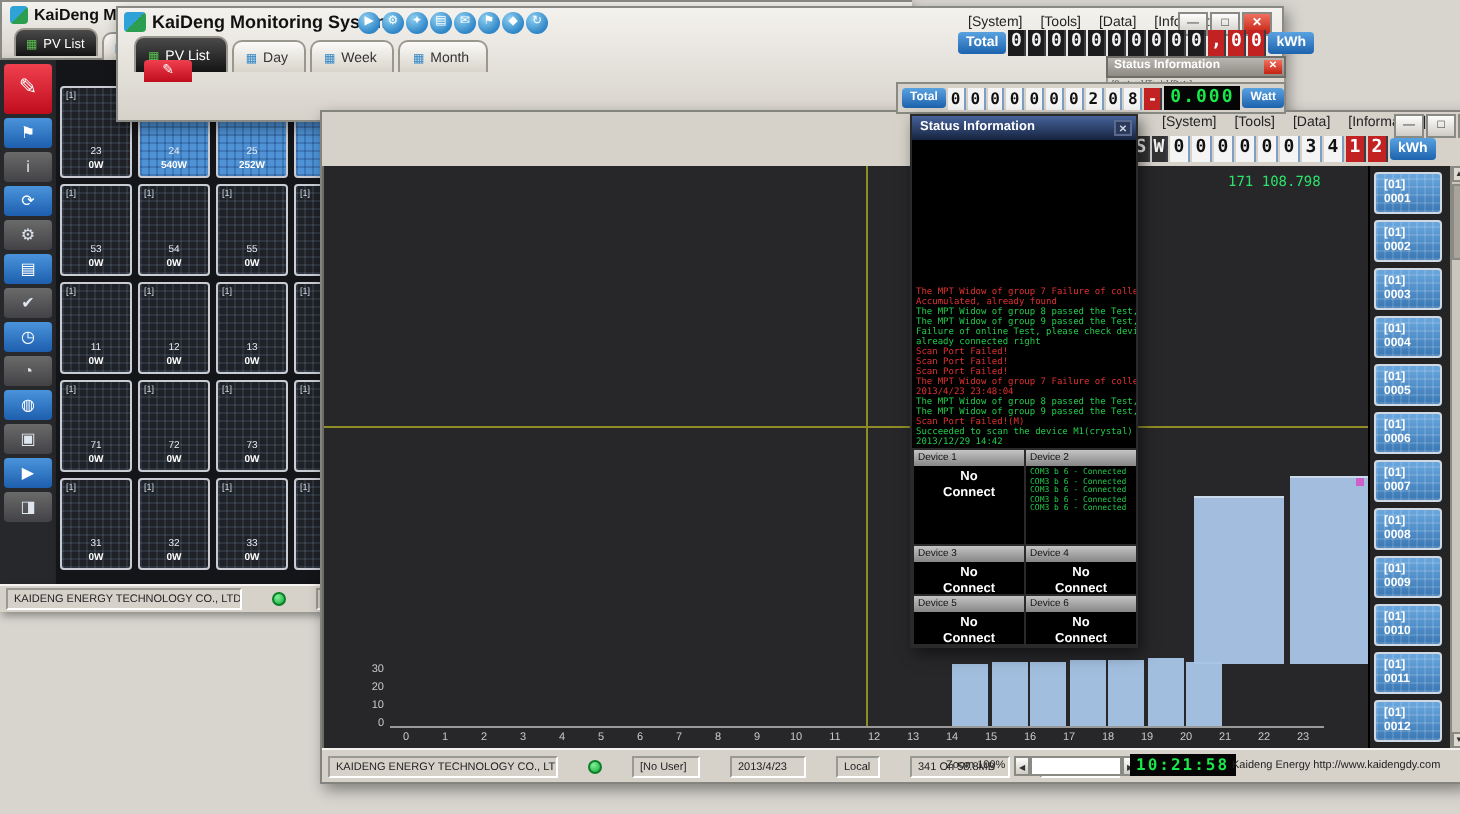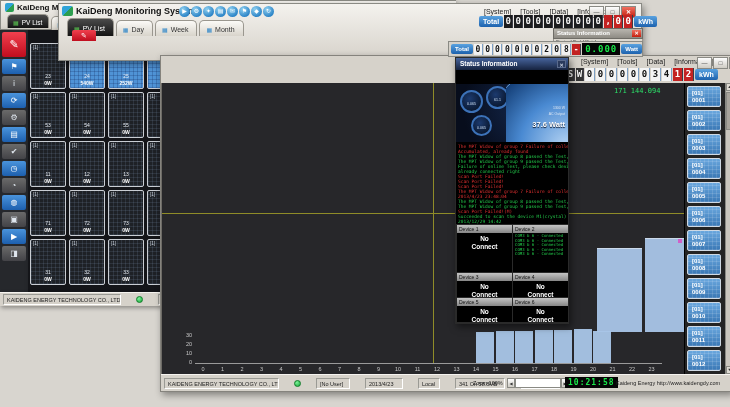--- a/index.html
+++ b/index.html
@@ -189,21 +189,21 @@
         <span class="cell lt" style="width: 9px; --i: 4;">0</span>
         <span class="cell lt" style="width: 9px; --i: 5;">0</span>
         <span class="cell lt" style="width: 9px; --i: 6;">3</span>
         <span class="cell lt" style="width: 9px; --i: 7;">4</span>
       <span class="cell red" style="width: 9px; --i: 0;">1</span>
         <span class="cell red" style="width: 9px; --i: 1;">2</span>
       <span class="clabel">kWh</span>
     </div>
 
     <div id="c-content">
-      <div class="annot">171 144.094</div>
+      <div class="annot">171 108.798</div>
       <div class="hline"></div>
       <div class="vline"></div>
       <div class="xaxis"></div>
       <span class="xtick" style="--i: 0; --v: 0;">0</span>
         <span class="xtick" style="--i: 1; --v: 1;">1</span>
         <span class="xtick" style="--i: 2; --v: 2;">2</span>
         <span class="xtick" style="--i: 3; --v: 3;">3</span>
         <span class="xtick" style="--i: 4; --v: 4;">4</span>
         <span class="xtick" style="--i: 5; --v: 5;">5</span>
         <span class="xtick" style="--i: 6; --v: 6;">6</span>
@@ -706,37 +706,20 @@
       <span class="seg">0.000</span>
       <span class="clabel" style="font-size:6px;">Watt</span>
     </div>
   </div>
 
   <div id="pop" class="win">
     <div id="p-title">
       <span>Status Information</span>
       <span id="p-x">✕</span>
     </div>
-    <div id="p-gauges">
-      <div class="dial" style="left:4px;top:6px;width:23px;height:23px;">
-          <span>0.065</span>
-        </div>
-      <div class="dial" style="left:30px;top:2px;width:23px;height:23px;">
-          <span>61.1</span>
-        </div>
-      <div class="dial" style="left:15px;top:31px;width:21px;height:21px;">
-          <span>0.065</span>
-        </div>
-      <div id="qgauge">
-        <div id="qcirc"></div>
-        <span class="qt" style="top:22px;">1300 W</span>
-        <span class="qt" style="top:28px;">AC Output</span>
-        <span id="qval">37.6 Watt</span>
-      </div>
-    </div>
     <div id="p-term">
       <div class="tline r" style="--i: 0;">The MPT Widow of group 7 Failure of collector,</div>
         <div class="tline r" style="--i: 1;">Accumulated, already found</div>
         <div class="tline g" style="--i: 2;">The MPT Widow of group 8 passed the Test, normal</div>
         <div class="tline g" style="--i: 3;">The MPT Widow of group 9 passed the Test, normal</div>
         <div class="tline g" style="--i: 4;">Failure of online Test, please check devices have</div>
         <div class="tline g" style="--i: 5;">already connected right</div>
         <div class="tline r" style="--i: 6;">Scan Port Failed!</div>
         <div class="tline r" style="--i: 7;">Scan Port Failed!</div>
         <div class="tline r" style="--i: 8;">Scan Port Failed!</div>

